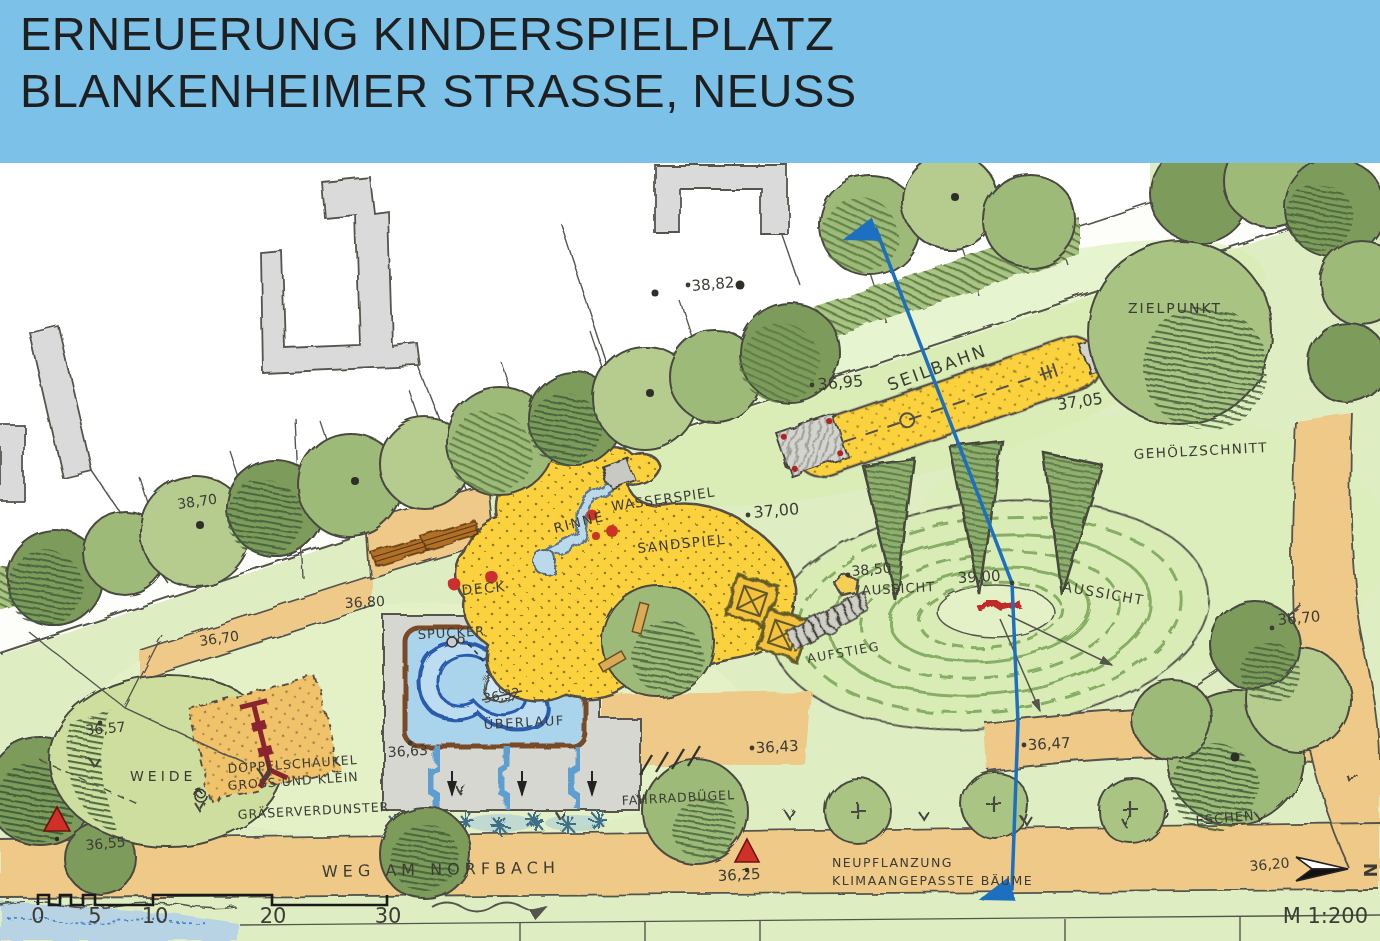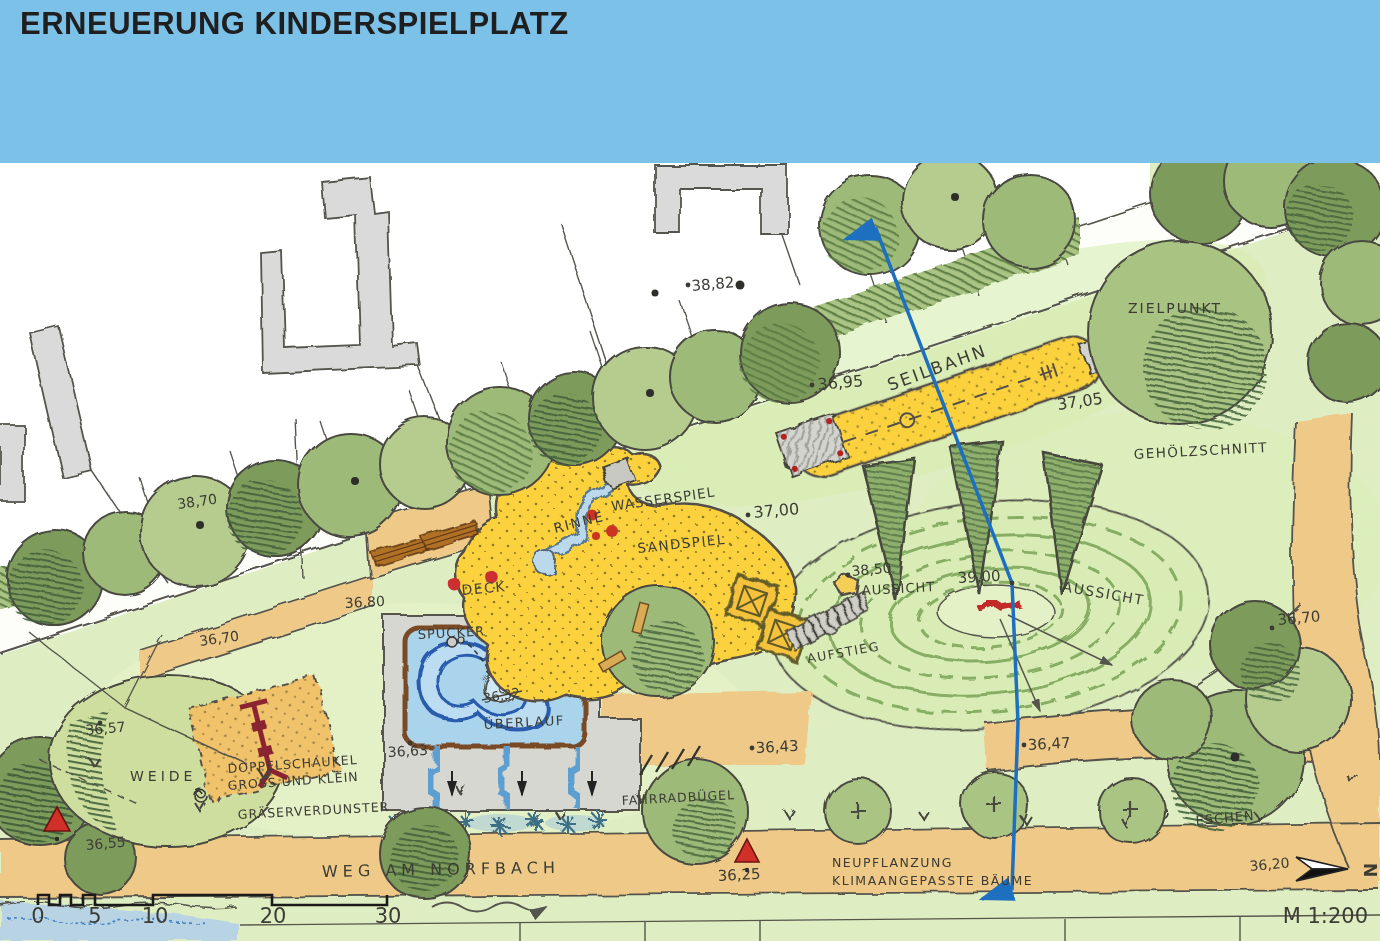--- a/index.html
+++ b/index.html
@@ -1,35 +1,36 @@
 <!DOCTYPE html>
 <html><head>
 <meta charset="utf-8">
 <style>
   html,body{margin:0;padding:0;background:#ffffff;}
   .stage{position:relative;width:1380px;height:941px;overflow:hidden;background:#ffffff;
          font-family:"Liberation Sans",sans-serif;}
   .banner{position:absolute;left:0;top:0;width:1380px;height:163px;background:#7cc2e8;}
   .banner .t1,.banner .t2{position:absolute;left:20px;color:#1f1f1f;
-         font-size:31px;letter-spacing:.5px;font-weight:700;white-space:nowrap;}
+         font-size:47px;letter-spacing:.5px;font-weight:400;white-space:nowrap;}
   .banner .t1{top:6px;}
   .banner .t2{top:63px;}
   .planwrap{position:absolute;left:0;top:163px;width:1380px;height:778px;background:#ffffff;}
   svg{display:block;}
   text{fill:#3c3c35;font-family:"DejaVu Sans",sans-serif;}
   .hand{fill:#45453c;}
   .print{font-family:"Liberation Sans",sans-serif;fill:#141414;}
 </style>
 </head>
 <body>
 
 <div class="stage">
 
   <div class="banner">
     <div class="t1">ERNEUERUNG KINDERSPIELPLATZ</div>
+    <div class="t2">BLANKENHEIMER STRASSE, NEUSS</div>
   </div>
 
   <div class="planwrap">
   <svg width="1380" height="778" viewBox="0 0 1380 778" xmlns="http://www.w3.org/2000/svg">
     <defs>
       <filter id="sq" x="-10%" y="-10%" width="120%" height="120%">
         <feTurbulence type="fractalNoise" baseFrequency="0.035" numOctaves="2" seed="7" result="n"></feTurbulence>
         <feDisplacementMap in="SourceGraphic" in2="n" scale="7"></feDisplacementMap>
       </filter>
       <filter id="sq2" x="-15%" y="-15%" width="130%" height="130%">

